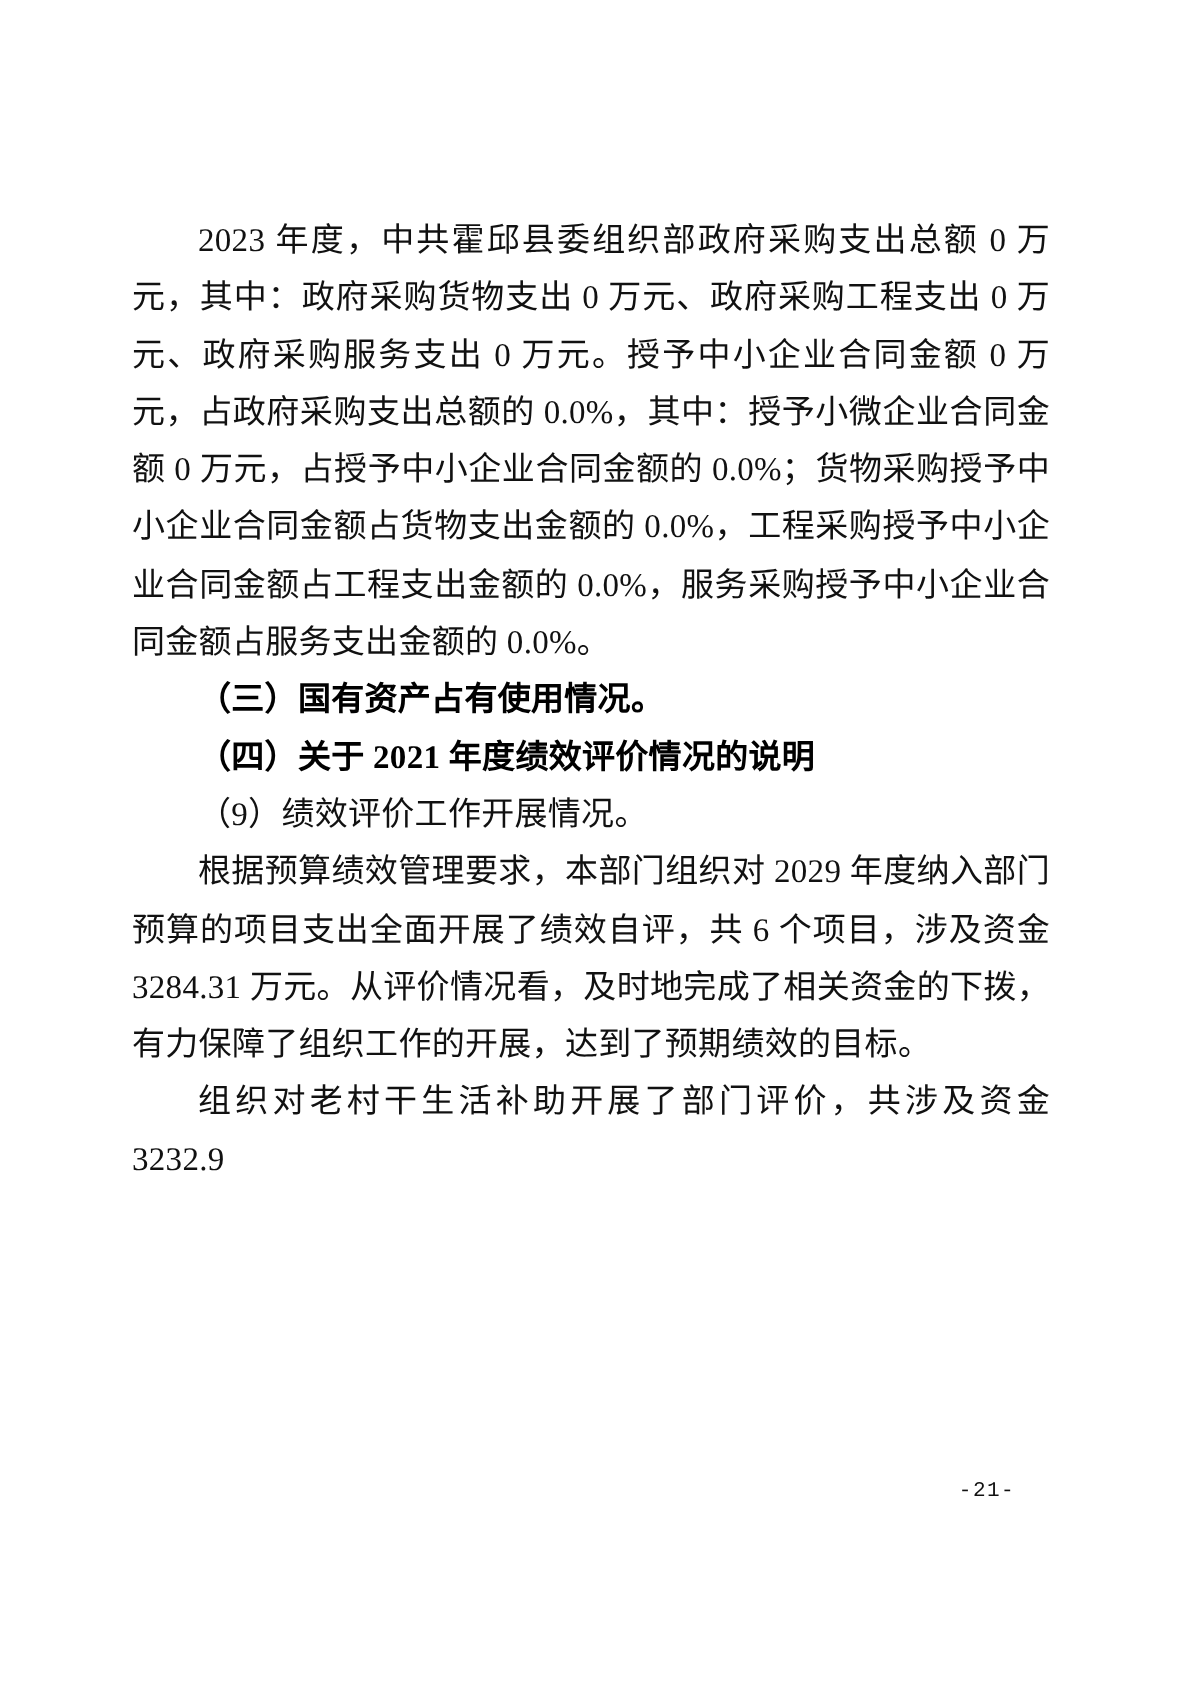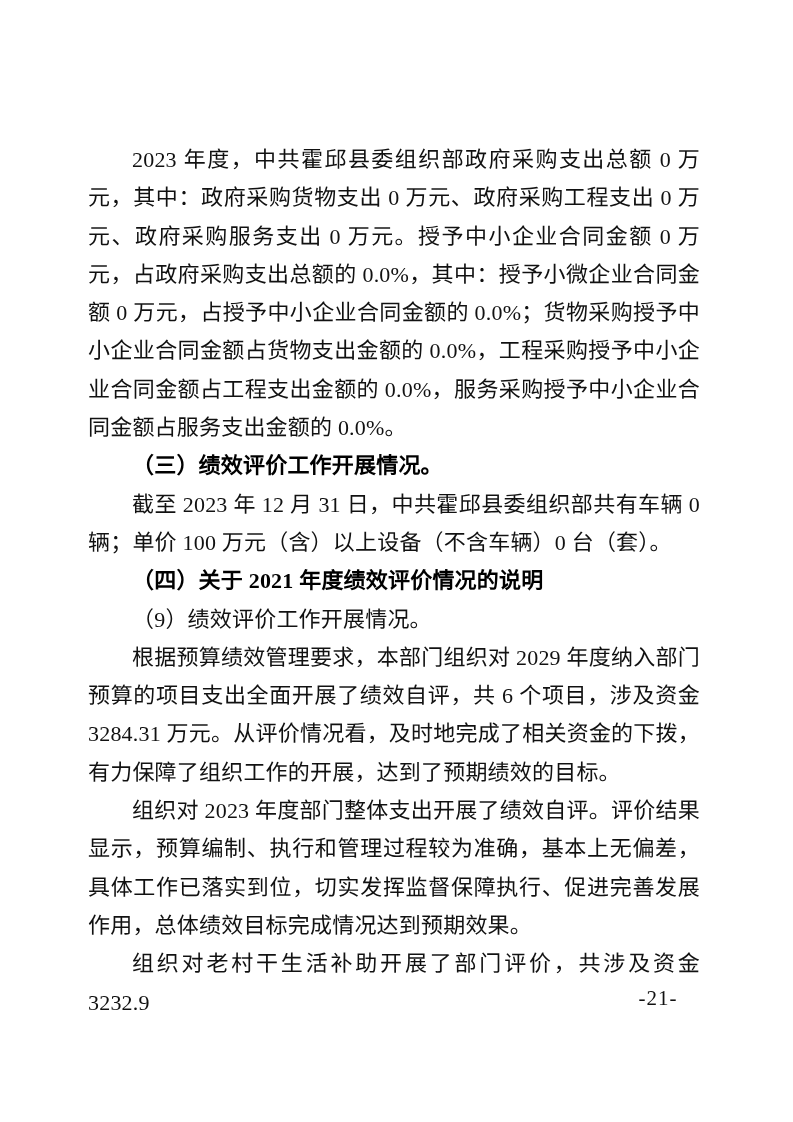--- a/index.html
+++ b/index.html
@@ -35,34 +35,32 @@
   .doc-body p.heading {
     font-weight: bold;
     color: #000000;
   }
   .page-number {
     position: absolute;
     left: 622px;
     top: 986px;
     width: 72px;
     text-align: center;
-    font-size: 21px;
+    font-size: 14px;
     letter-spacing: 1px;
     color: #111111;
-    font-family: Liberation Serif, serif;
+    font-family: Liberation Mono, monospace;
   }
 </style>
 </head>
 <body>
 
 <div class="page">
   <div class="doc-body">
     <p>2023 年度，中共霍邱县委组织部政府采购支出总额 0 万元，其中：政府采购货物支出 0 万元、政府采购工程支出 0 万元、政府采购服务支出 0 万元。授予中小企业合同金额 0 万元，占政府采购支出总额的 0.0%，其中：授予小微企业合同金额 0 万元，占授予中小企业合同金额的 0.0%；货物采购授予中小企业合同金额占货物支出金额的 0.0%，工程采购授予中小企业合同金额占工程支出金额的 0.0%，服务采购授予中小企业合同金额占服务支出金额的 0.0%。</p>
-    <p class="heading">（三）绩效评价工作开展情况。</p>
-    <p>截至 2023 年 12 月 31 日，中共霍邱县委组织部共有车辆 0 辆；单价 100 万元（含）以上设备（不含车辆）0 台（套）。</p>
+    <p class="heading">（三）国有资产占有使用情况。</p>
     <p class="heading">（四）关于 2021 年度绩效评价情况的说明</p>
     <p>（9）绩效评价工作开展情况。</p>
     <p>根据预算绩效管理要求，本部门组织对 2029 年度纳入部门预算的项目支出全面开展了绩效自评，共 6 个项目，涉及资金 3284.31 万元。从评价情况看，及时地完成了相关资金的下拨，有力保障了组织工作的开展，达到了预期绩效的目标。</p>
-    <p>组织对 2023 年度部门整体支出开展了绩效自评。评价结果显示，预算编制、执行和管理过程较为准确，基本上无偏差，具体工作已落实到位，切实发挥监督保障执行、促进完善发展作用，总体绩效目标完成情况达到预期效果。</p>
     <p>组织对老村干生活补助开展了部门评价，共涉及资金 3232.9</p>
   </div>
   <div class="page-number">-21-</div>
 </div>
 
 </body></html>

